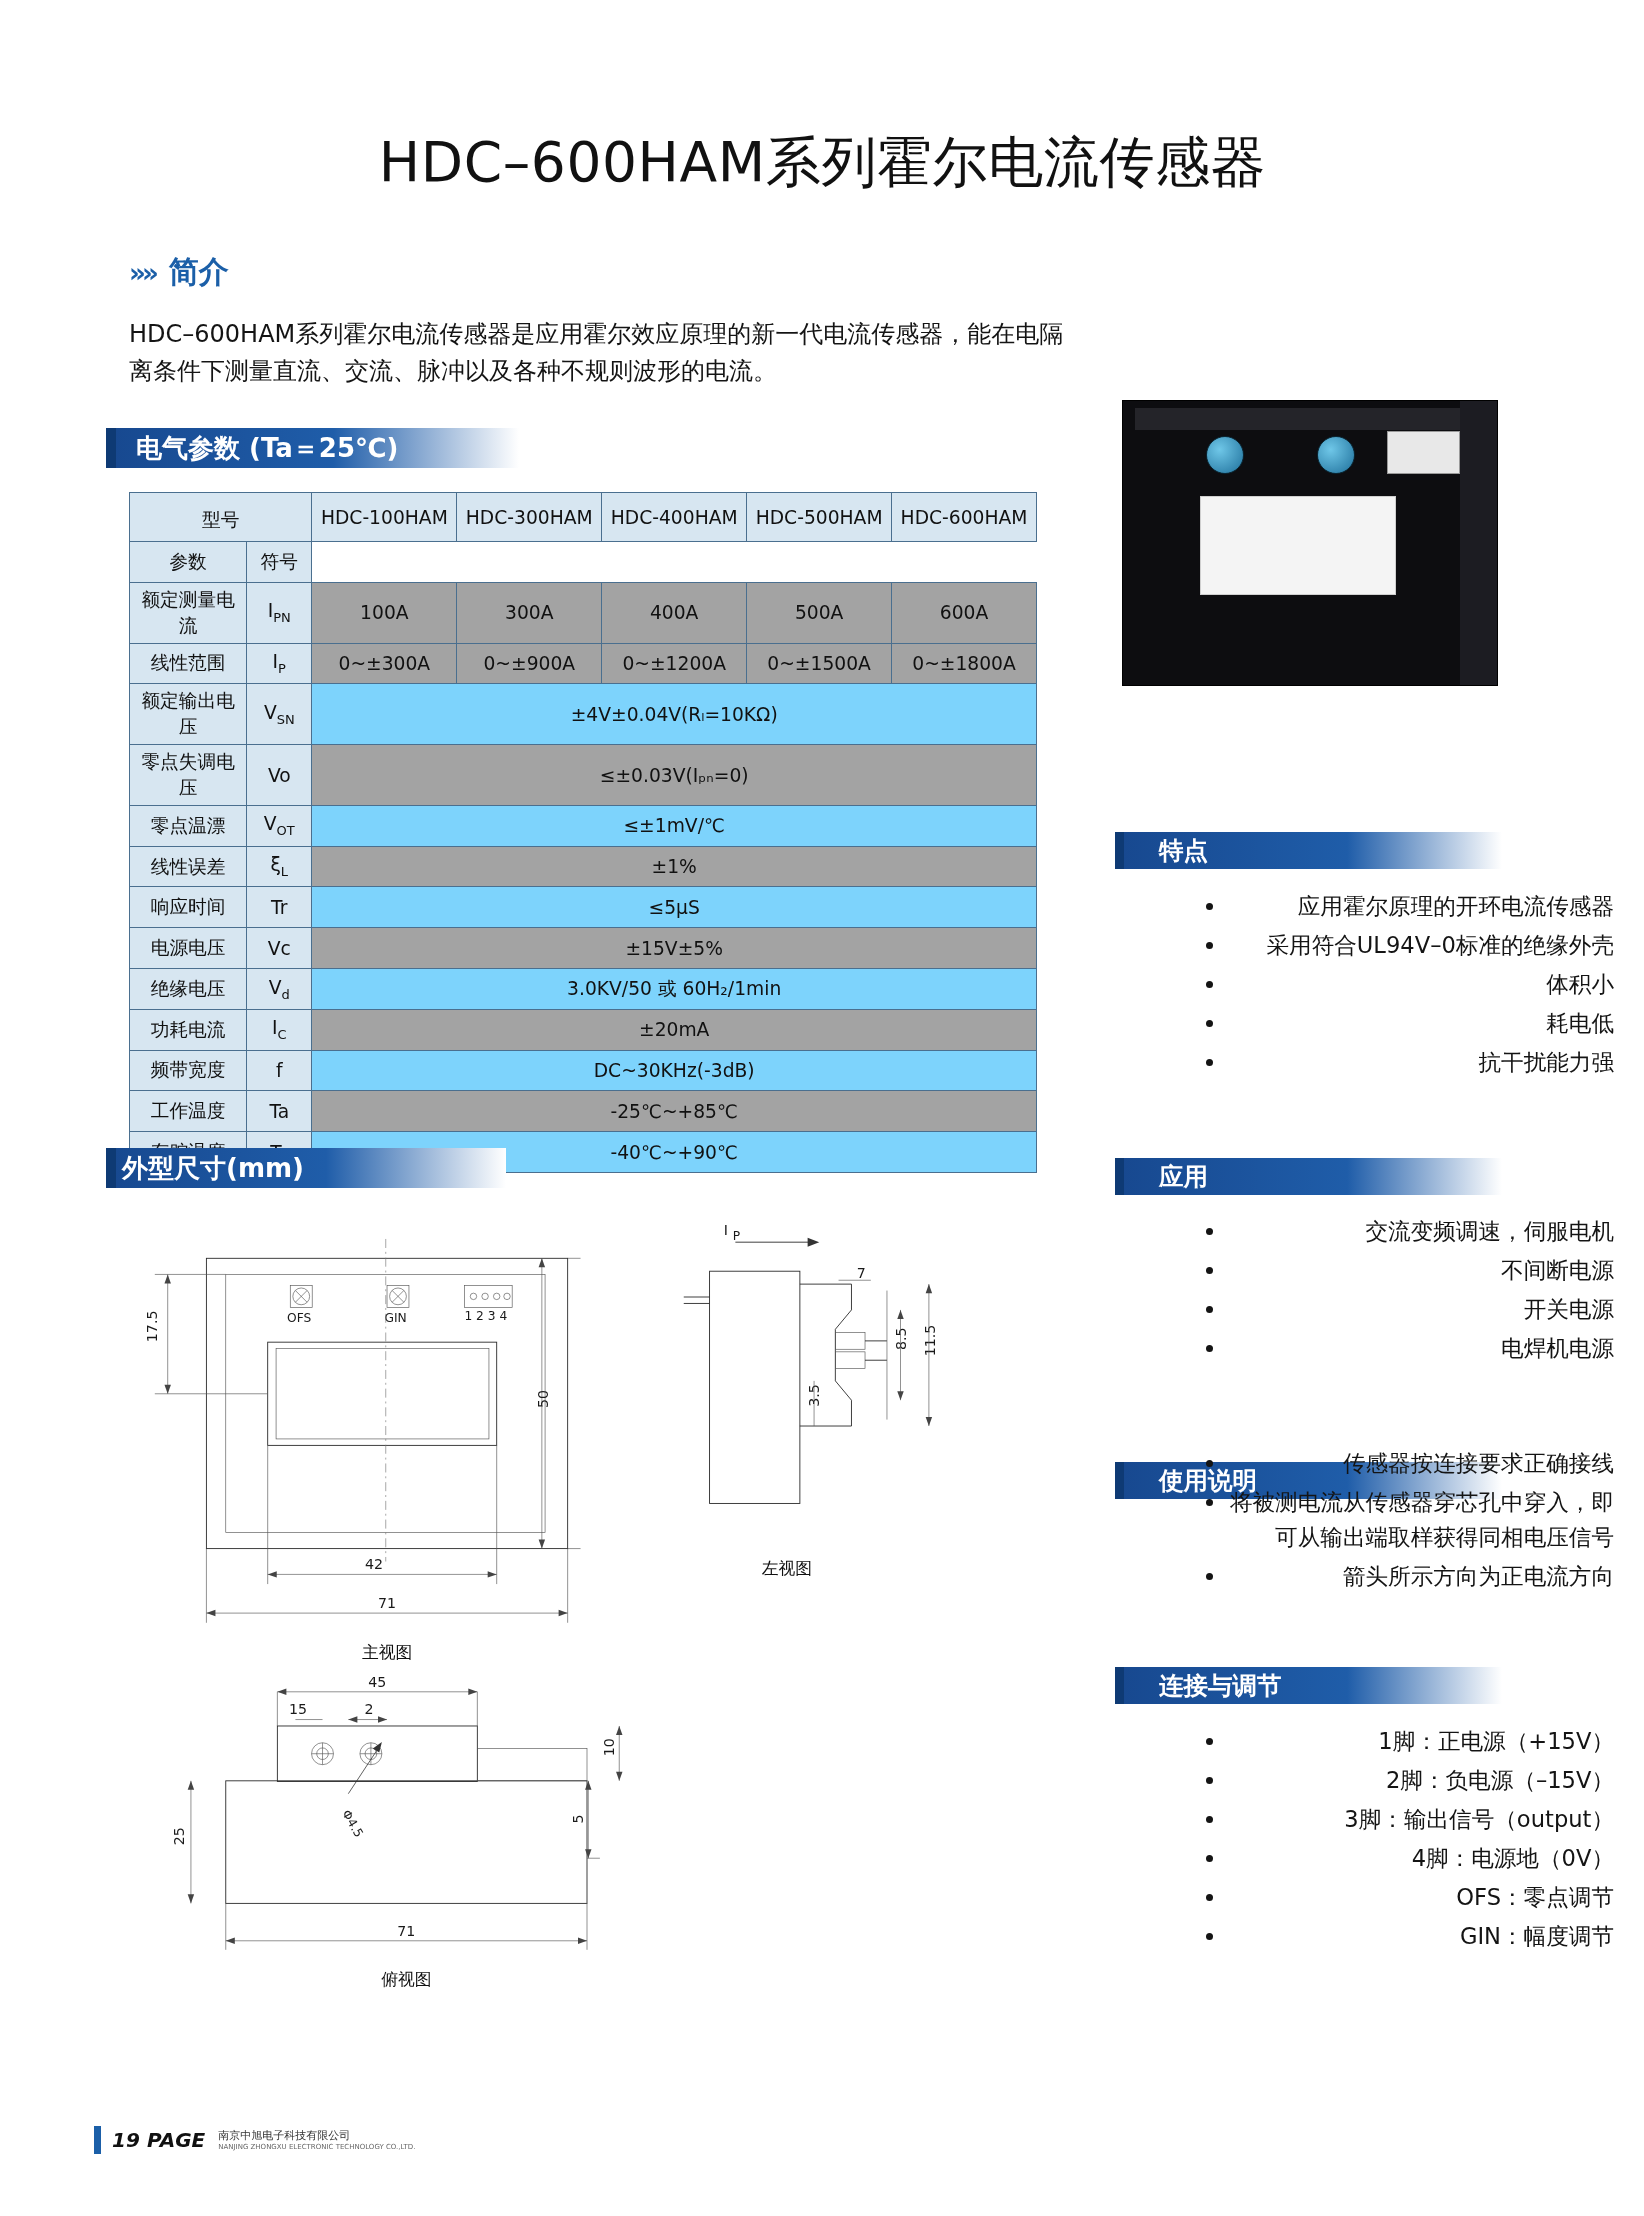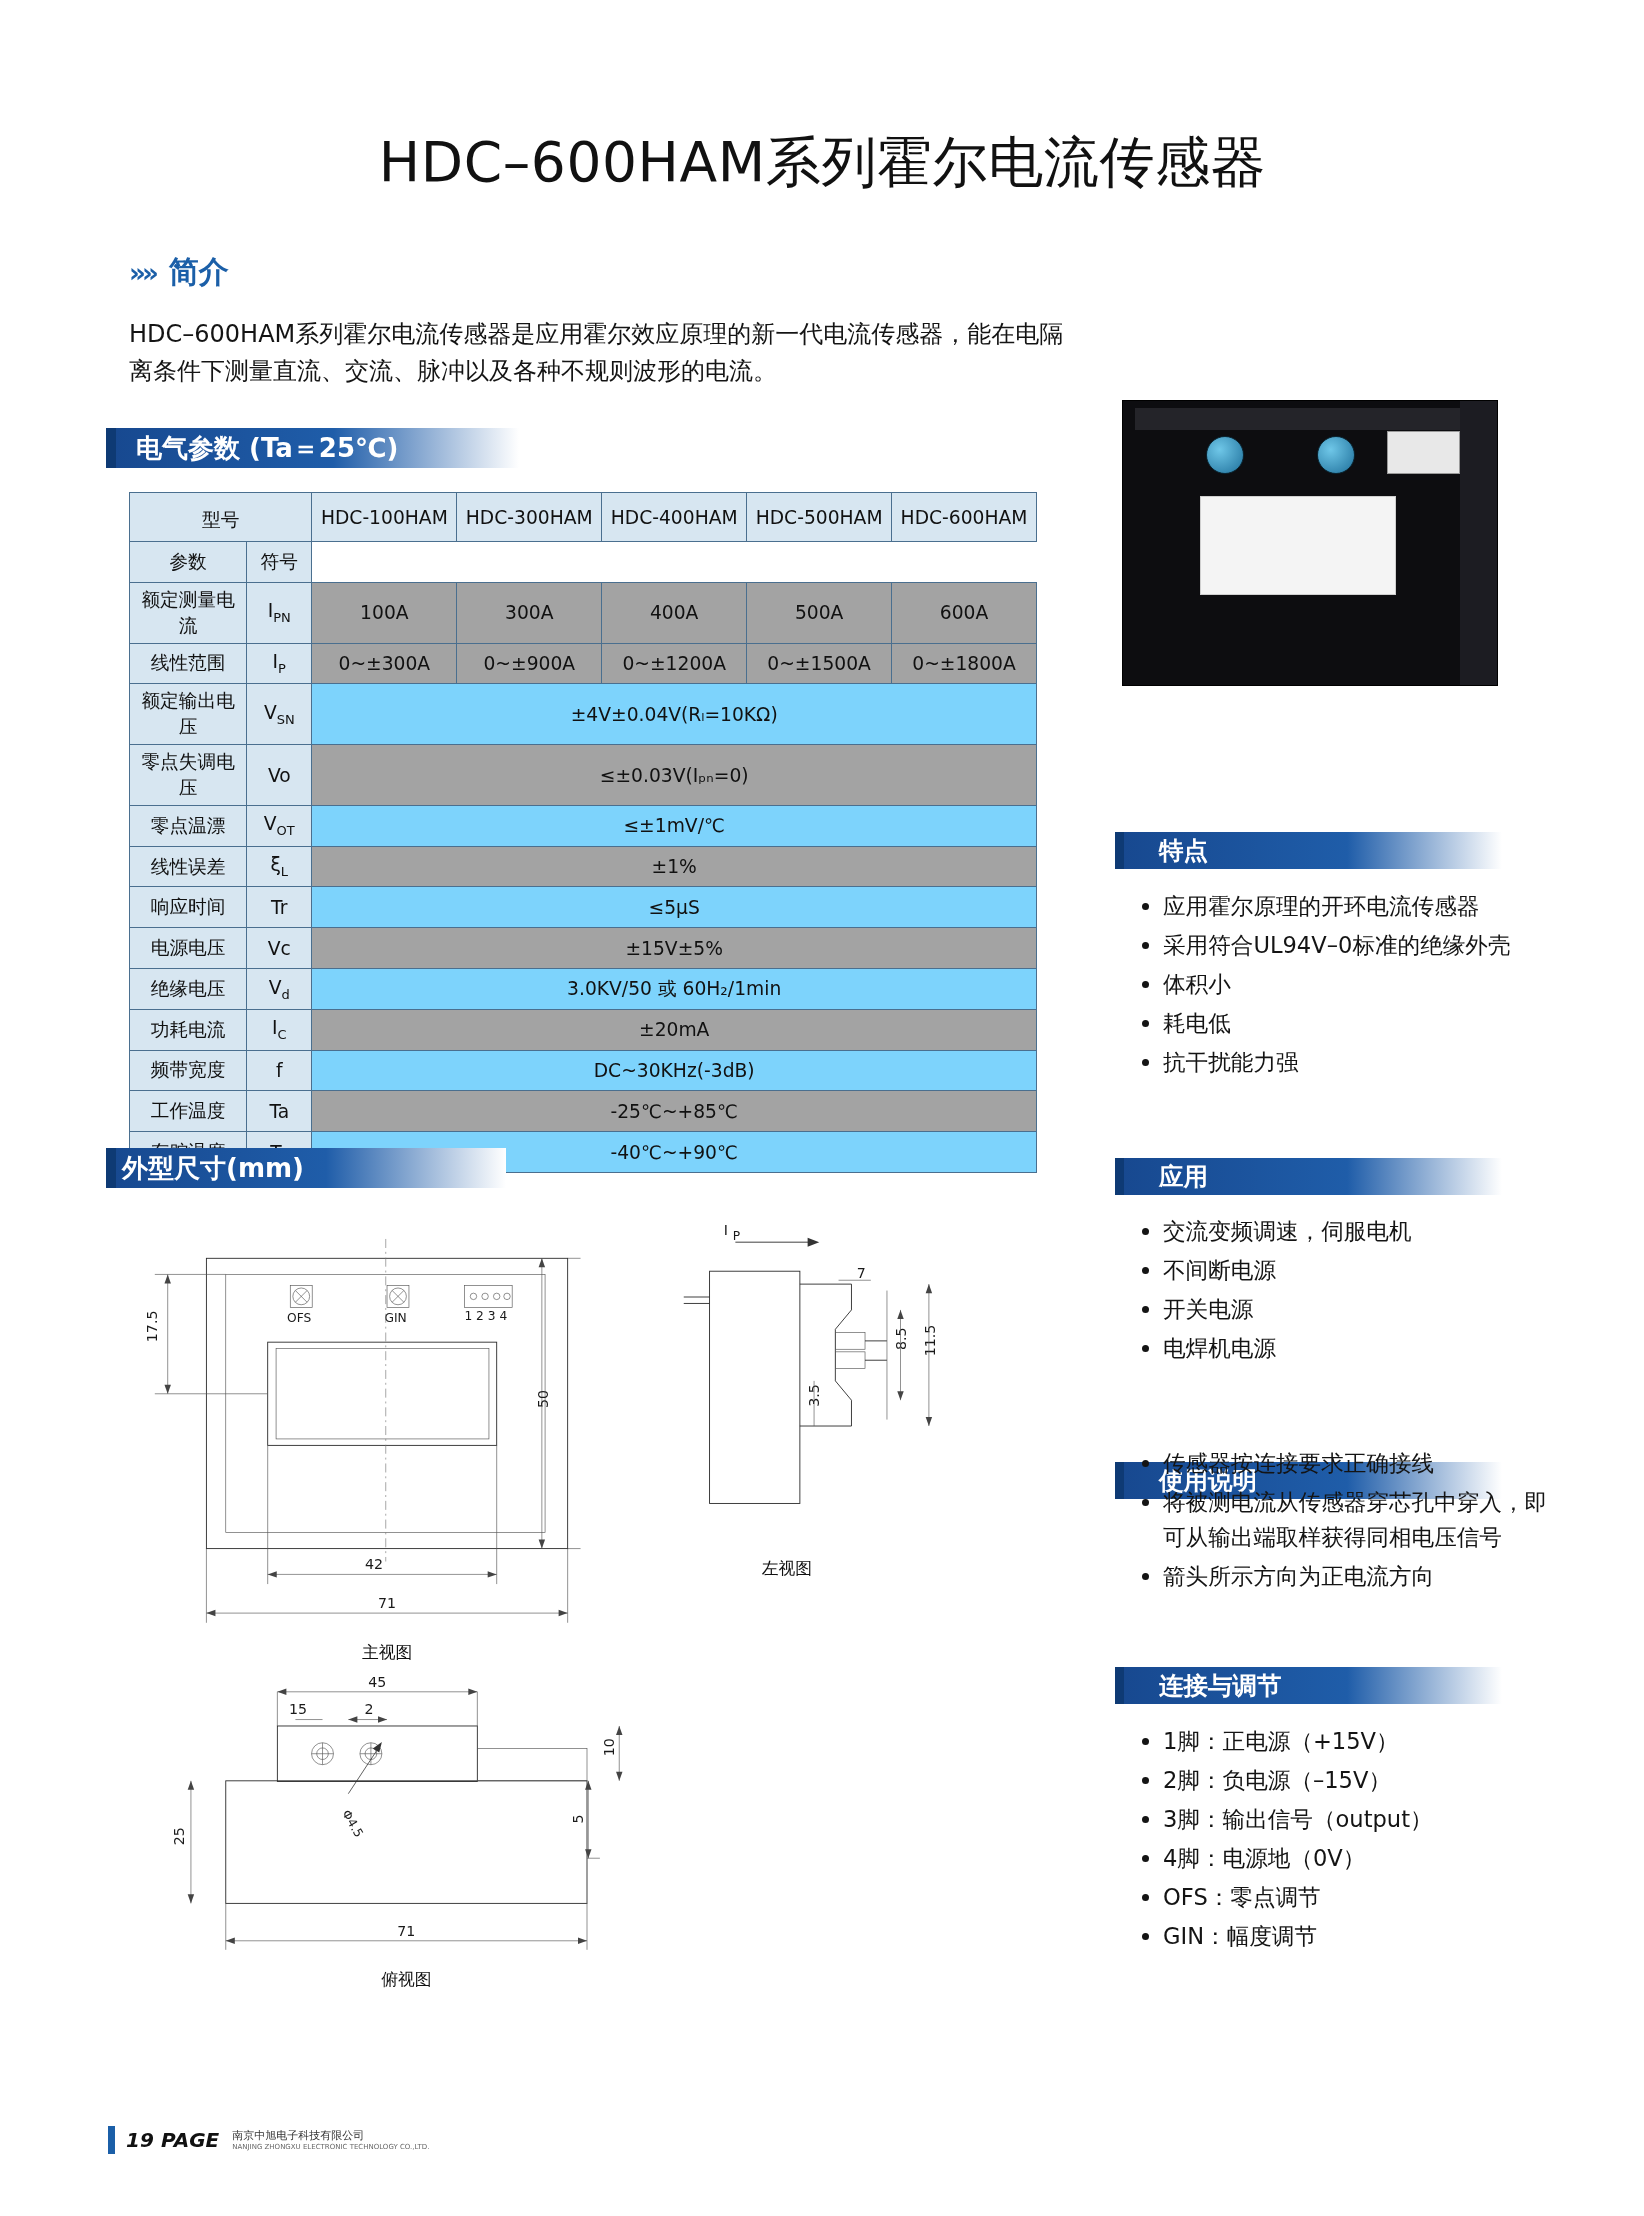--- a/index.html
+++ b/index.html
@@ -138,38 +138,39 @@
     width:387px;height:37px;
     background:linear-gradient(90deg,#17488f 0%,#1f5da9 60%,#ffffff 100%);
     color:#fff;font-size:24.5px;font-weight:bold;
     display:flex;align-items:center;padding-left:44px;box-sizing:border-box;
   }
   .rbar:before{
     content:"";position:absolute;left:0;top:0;width:9px;height:37px;background:#0e3a74;
   }
   ul.rlist{
     position:absolute;
-    left:1133px;
+    left:1197px;
     margin:0;padding:0 0 0 30px;
     width:387px;
     font-size:22.6px;
     line-height:1.55;
     color:#141414;
+    text-align:right;
   }
   ul.rlist li{margin-bottom:3.9px;}
   
   .draw-wrap{position:absolute;left:129px;top:1213px;width:916px;height:826px;}
   .dline{stroke:#2b2b2b;stroke-width:1.4;fill:none;}
   .dthin{stroke:#555;stroke-width:1;fill:none;}
   .dtxt{font-size:22px;fill:#1a1a1a;font-family:"DejaVu Sans",sans-serif;}
   .dtxt-s{font-size:19px;fill:#1a1a1a;font-family:"DejaVu Sans",sans-serif;}
   .cap{font-size:26px;fill:#111;font-family:"DejaVu Sans",sans-serif;}
   
   .footer{
-    position:absolute;left:108px;bottom:62px;display:flex;align-items:center;
+    position:absolute;left:94px;bottom:62px;display:flex;align-items:center;
   }
   .footer .bluebar{width:6.5px;height:28px;background:#1b5fa8;margin-right:11.6px;}
   .footer .pg{font-size:20px;font-style:italic;font-weight:bold;color:#111;margin-right:13px;}
   .footer .co{font-size:11px;color:#333;line-height:1.25;}
   .footer .co .en{font-size:7px;color:#666;}
 </style>
 </head>
 <body>
 
 <div class="page">

